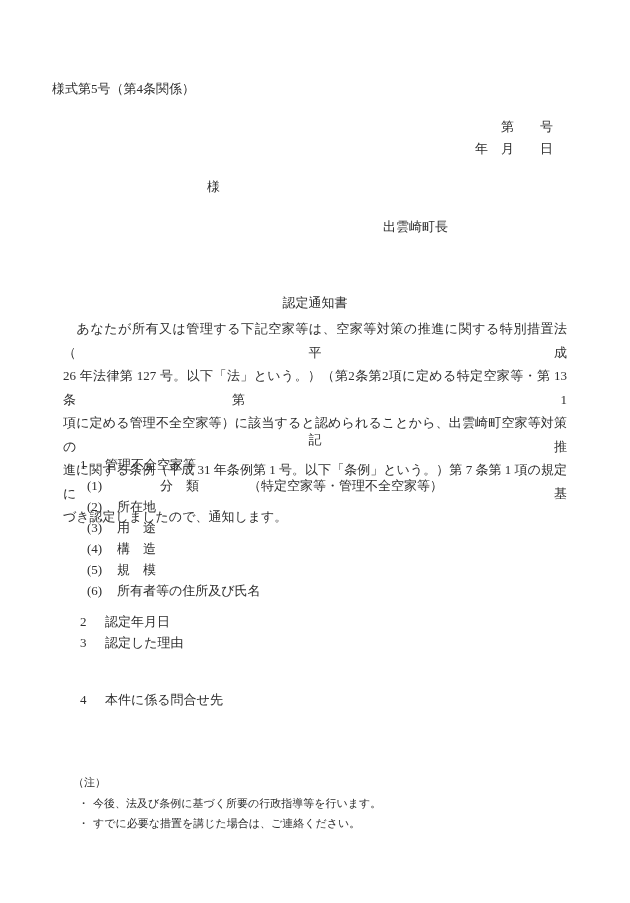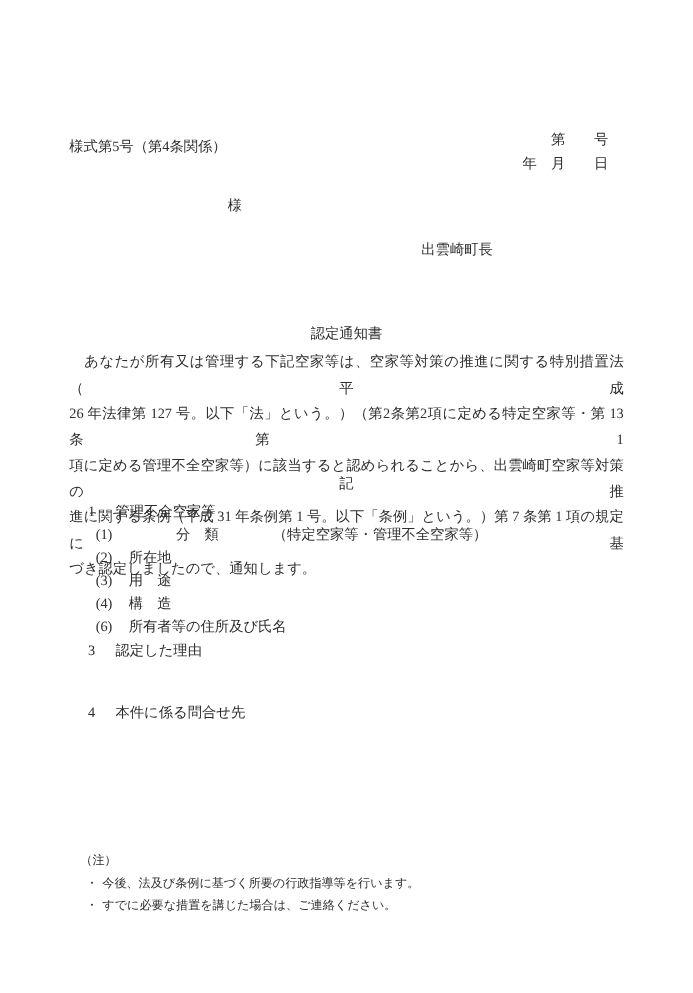--- a/index.html
+++ b/index.html
@@ -12,21 +12,21 @@
     height: 903px;
     position: relative;
     overflow: hidden;
     font-family: "Liberation Serif", "DejaVu Serif", serif;
     font-size: 13px;
     color: #2d2d2d;
     -webkit-font-smoothing: antialiased;
   }
   .abs { position: absolute; }
 
-  .form-number   { left: 63px;  top: 79px;  line-height: 19px; margin-top: 44px; }
+  .form-number   { left: 52px;  top: 79px;  line-height: 19px; }
   .hdr-right     { left: 0; right: 77px; text-align: right; line-height: 19px; }
   .doc-number    { top: 117px; }
   .date-line     { top: 139px; margin-left: 35px; }
   .addressee     { left: 207px; top: 177px; line-height: 19px; }
   .sender        { left: 383px; top: 217px; line-height: 19px; }
   .doc-title     { left: 0; right: 0; top: 293px; text-align: center; line-height: 19px; letter-spacing: 0; }
 
   .body-par {
     left: 63px;
     width: 504px;
@@ -92,23 +92,29 @@
   <div class="sub-line">
     <span class="sub-num">(2)</span><span>所在地</span>
   </div>
   <div class="sub-line">
     <span class="sub-num">(3)</span><span>用　途</span>
   </div>
   <div class="sub-line">
     <span class="sub-num">(4)</span><span>構　造</span>
   </div>
   <div class="sub-line">
+    <span class="sub-num">(5)</span><span>規　模</span>
+  </div>
+  <div class="sub-line">
     <span class="sub-num">(6)</span><span>所有者等の住所及び氏名</span>
   </div>
 
+  <div class="item-line item-2">
+    <span class="item-num">2</span><span>認定年月日</span>
+  </div>
   <div class="item-line item-3">
     <span class="item-num">3</span><span>認定した理由</span>
   </div>
   <div class="item-line item-4">
     <span class="item-num">4</span><span>本件に係る問合せ先</span>
   </div>
 </div>
 
 <div class="abs notes-block">
   <div class="notes-head">（注）</div>

